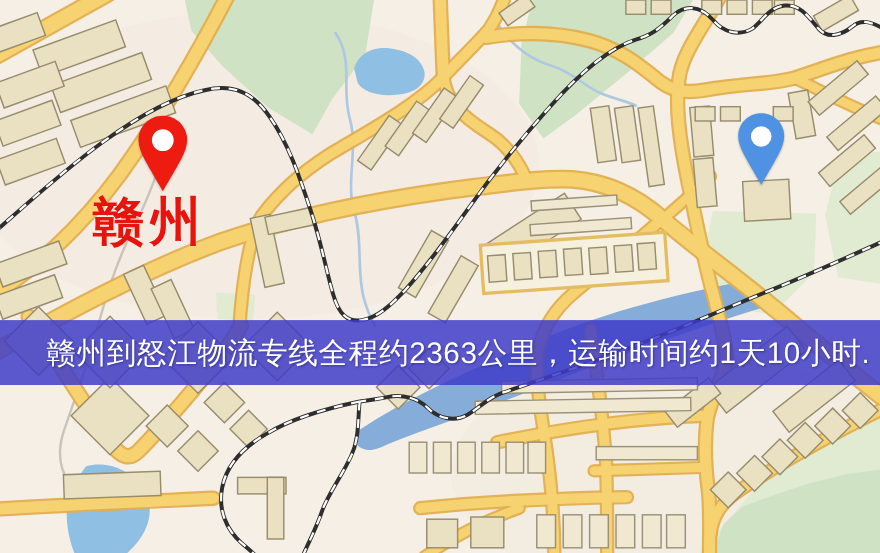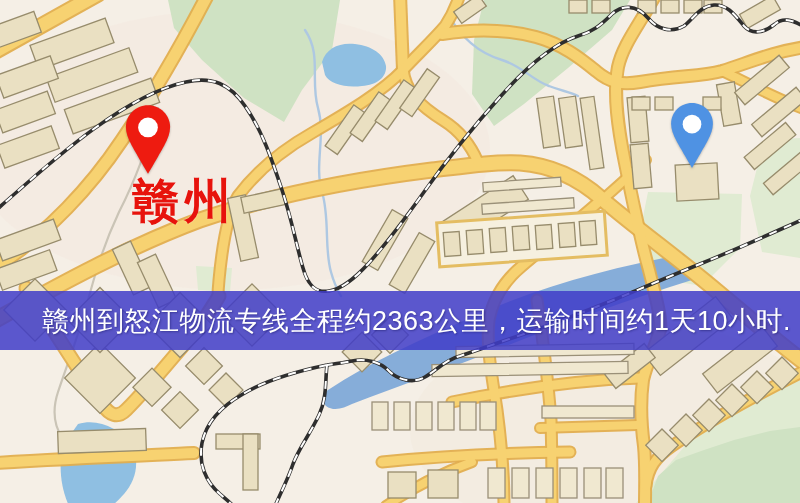--- a/index.html
+++ b/index.html
@@ -22,21 +22,20 @@
     text-shadow:1px 1px 2px rgba(20,20,90,.45);
     white-space:nowrap;letter-spacing:.5px;
   }
   .pin{position:absolute;z-index:20;filter:drop-shadow(0 1px 1px rgba(0,0,0,.25));}
   .pin.origin{left:122px;top:103px;width:52px;height:73px;}
   .pin.destination{left:667px;top:101px;width:50px;height:69px;}
   .map-label{
     position:absolute;z-index:21;font-weight:900;line-height:1;
     letter-spacing:5px;white-space:nowrap;
     text-shadow:0 0 2px rgba(255,255,255,.4);
-    margin-left:48px;
   }
   .map-label.origin{left:84px;top:177px;font-size:47px;color:#e7130c;}
   .map-label.destination{left:642px;top:180px;font-size:45px;color:#2023d8;}
 
   
   .green{fill:#cfe2c3;stroke:none;}
   .green.pale{fill:#e0ebd2;}
   .water{fill:#8fbfe2;stroke:none;}
   .river{fill:#7fa9d8;opacity:.95;}
   .stream{fill:none;stroke:#aec8e2;stroke-width:2.4;stroke-linecap:round;}

